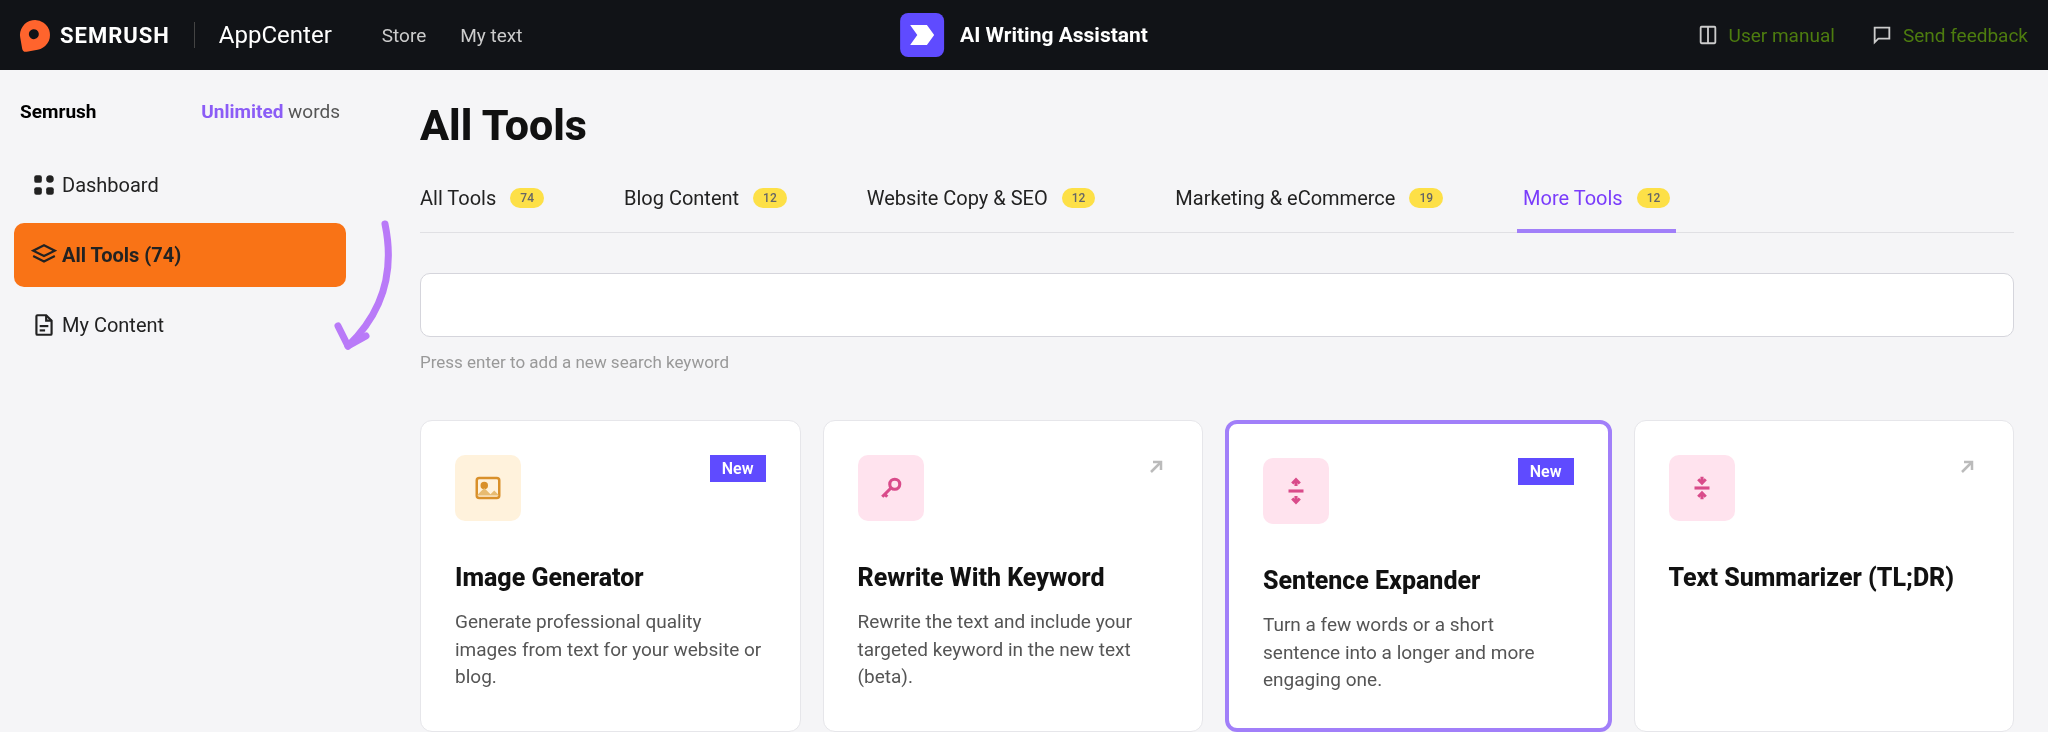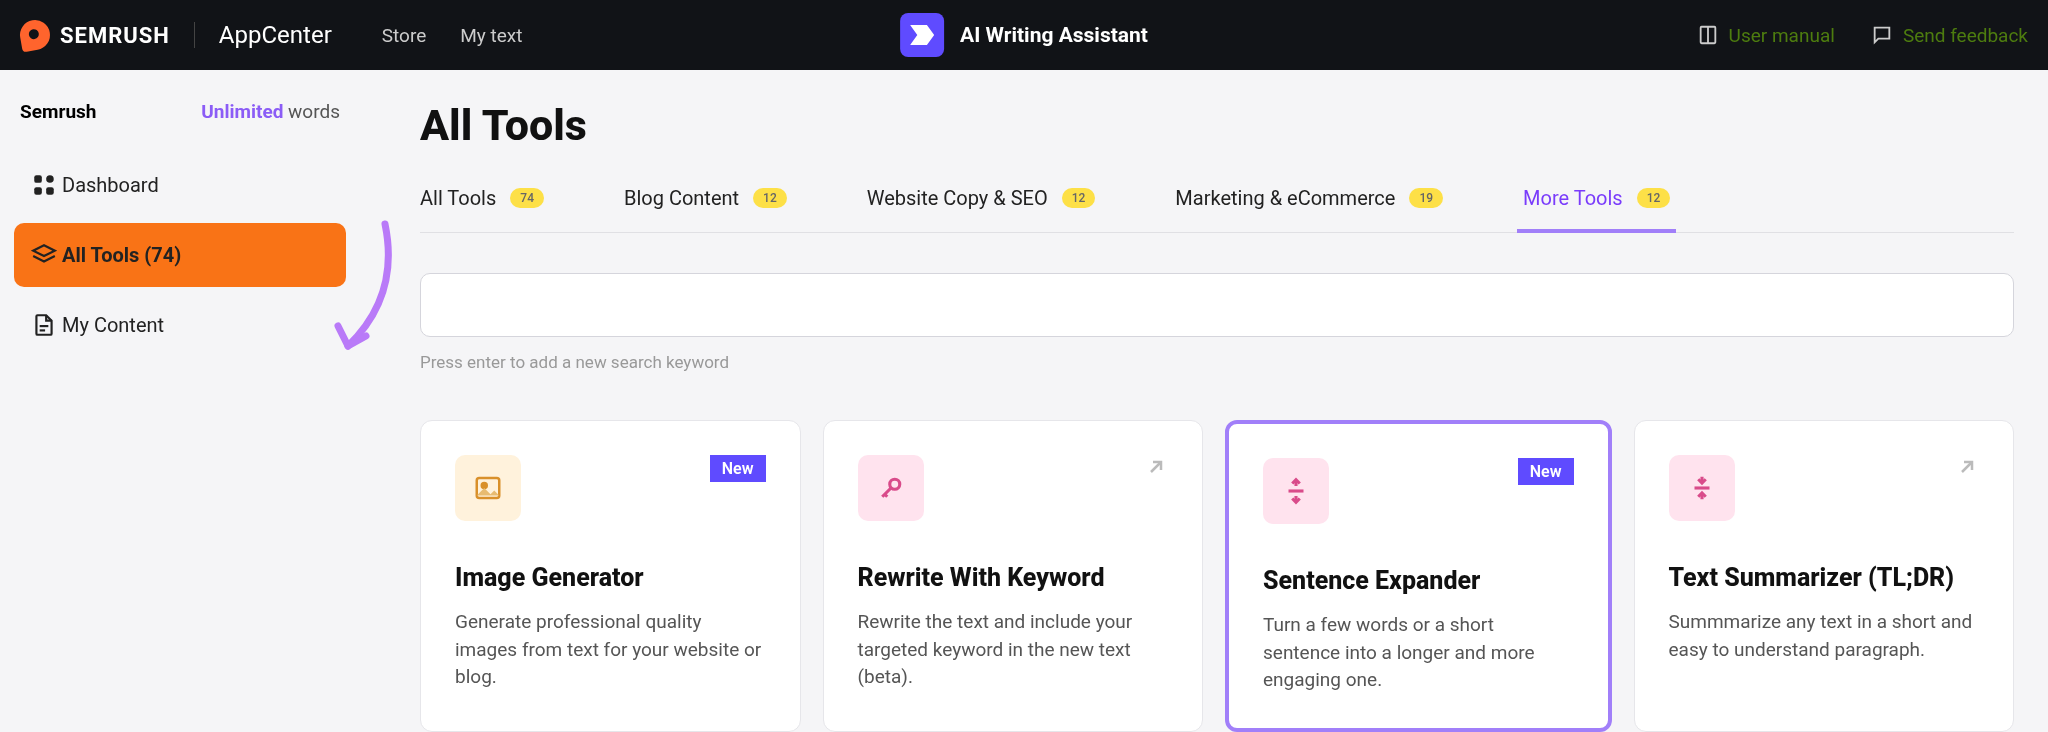--- a/index.html
+++ b/index.html
@@ -235,17 +235,16 @@
               </svg>
           </div>
           <span class="ext-icon">
             <svg width="24" height="24" viewBox="0 0 24 24" fill="none" stroke="#bbb" stroke-width="2.5">
                 <line x1="7" y1="17" x2="17" y2="7"></line>
                 <polyline points="9 7 17 7 17 15"></polyline>
               </svg>
           </span>
         </div>
         <div class="card-title">Text Summarizer (TL;DR)</div>
-        <div class="card-desc">Summmarize any text in a short and easy to understand paragraph.</div>
       </div>
     </div>
   </div>
 </div>
 
 </body></html>

